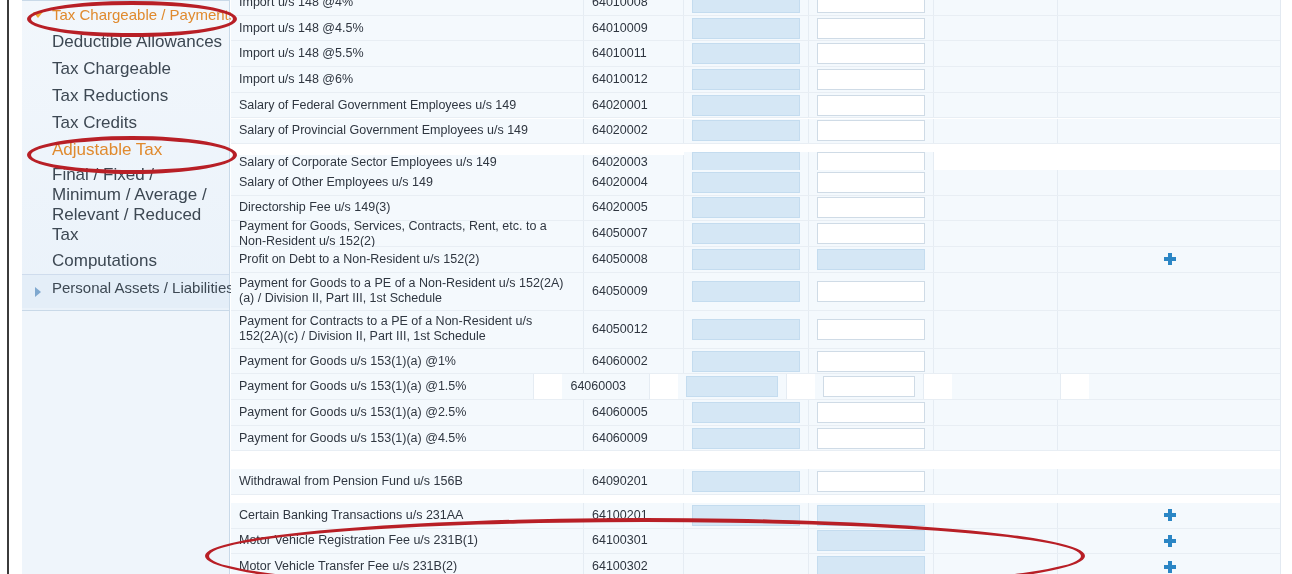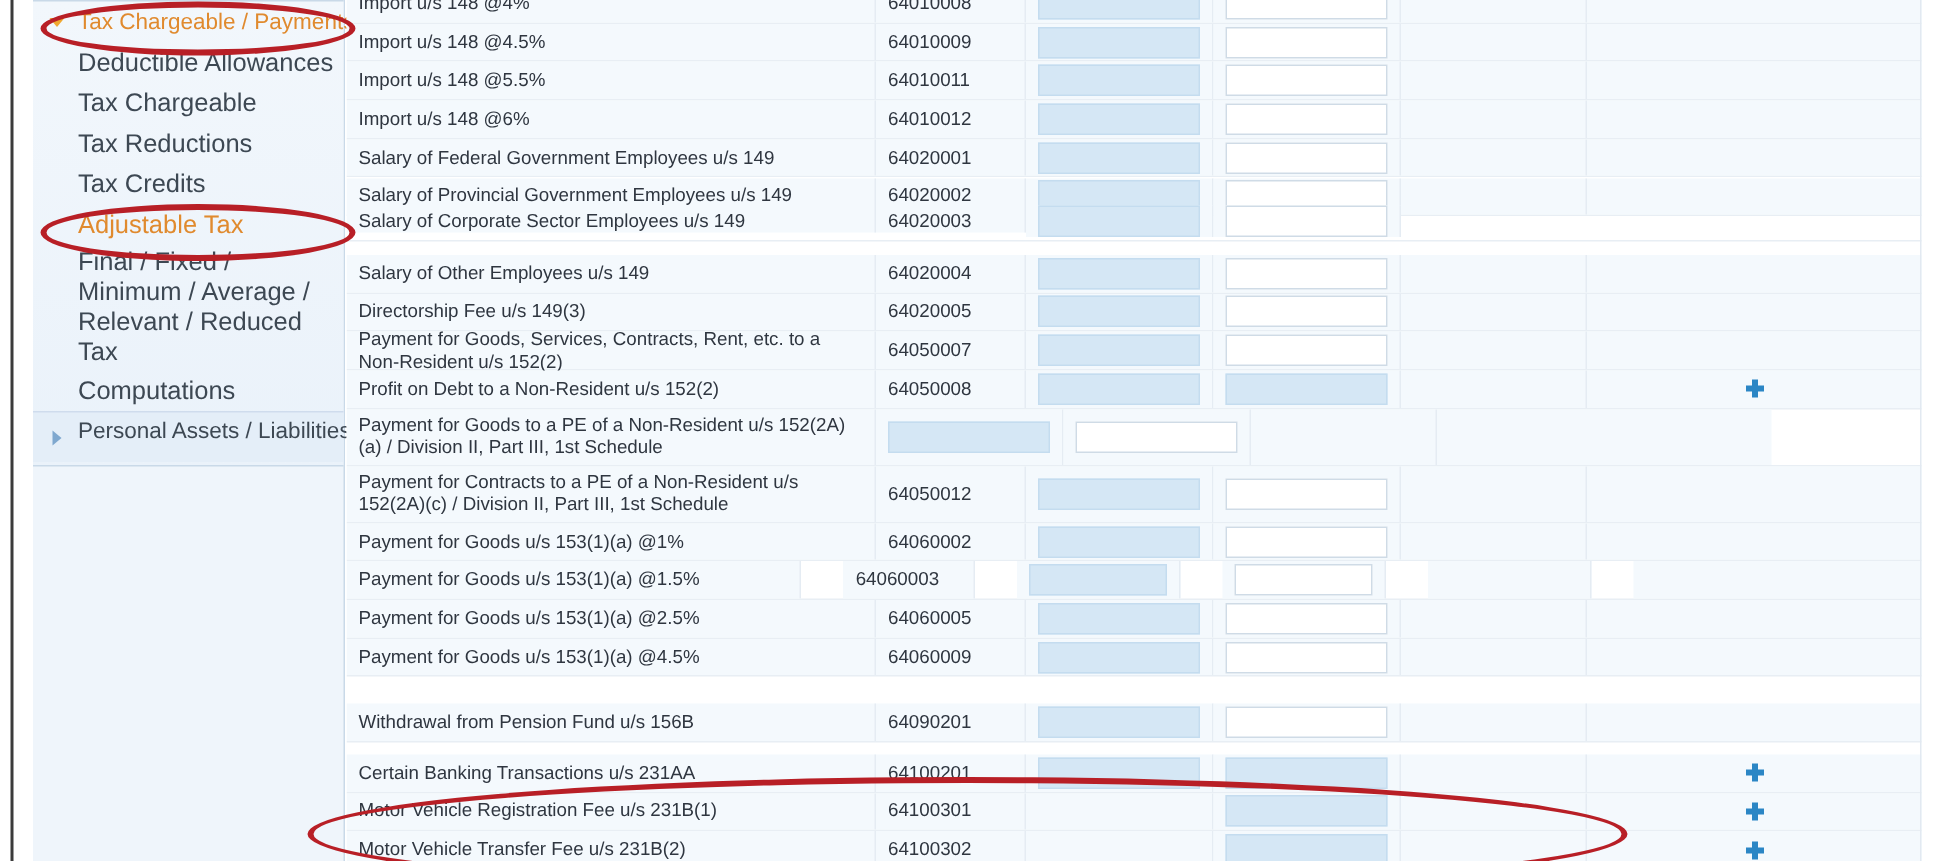--- a/index.html
+++ b/index.html
@@ -316,21 +316,21 @@
         </div>
         <div class="cell c-val1">
           <div class="field blue"></div>
         </div>
         <div class="cell c-val2">
           <div class="field white"></div>
         </div>
         <div class="cell c-spacer"></div>
         <div class="cell c-plus"></div>
       </div>
-      <div class="grid-row" style="position: absolute; left: 0px; top: 135px; height: 25.7px; align-items: center;">
+      <div class="grid-row" style="position: absolute; left: 0px; top: 150px; height: 25.7px; align-items: center;">
         <div class="cell c-desc">
           <span>Salary of Corporate Sector Employees u/s 149</span>
         </div>
         <div class="cell c-code">
           <span>64020003</span>
         </div>
         <div class="cell c-val1">
           <div class="field blue"></div>
         </div>
         <div class="cell c-val2">
@@ -401,20 +401,23 @@
           <div class="field blue"></div>
         </div>
         <div class="cell c-spacer"></div>
         <div class="cell c-plus">
           <span class="plus-icon"></span>
         </div>
       </div>
       <div class="grid-row" style="position: absolute; left: 0px; top: 272.7px; height: 38px;">
         <div class="cell c-desc">
           <span>Payment for Goods to a PE of a Non-Resident u/s 152(2A)(a) / Division II, Part III, 1st Schedule</span>
+        </div>
+        <div class="cell c-code">
+          <span>64050009</span>
         </div>
         <div class="cell c-val1">
           <div class="field blue"></div>
         </div>
         <div class="cell c-val2">
           <div class="field white"></div>
         </div>
         <div class="cell c-spacer"></div>
         <div class="cell c-plus"></div>
       </div>

